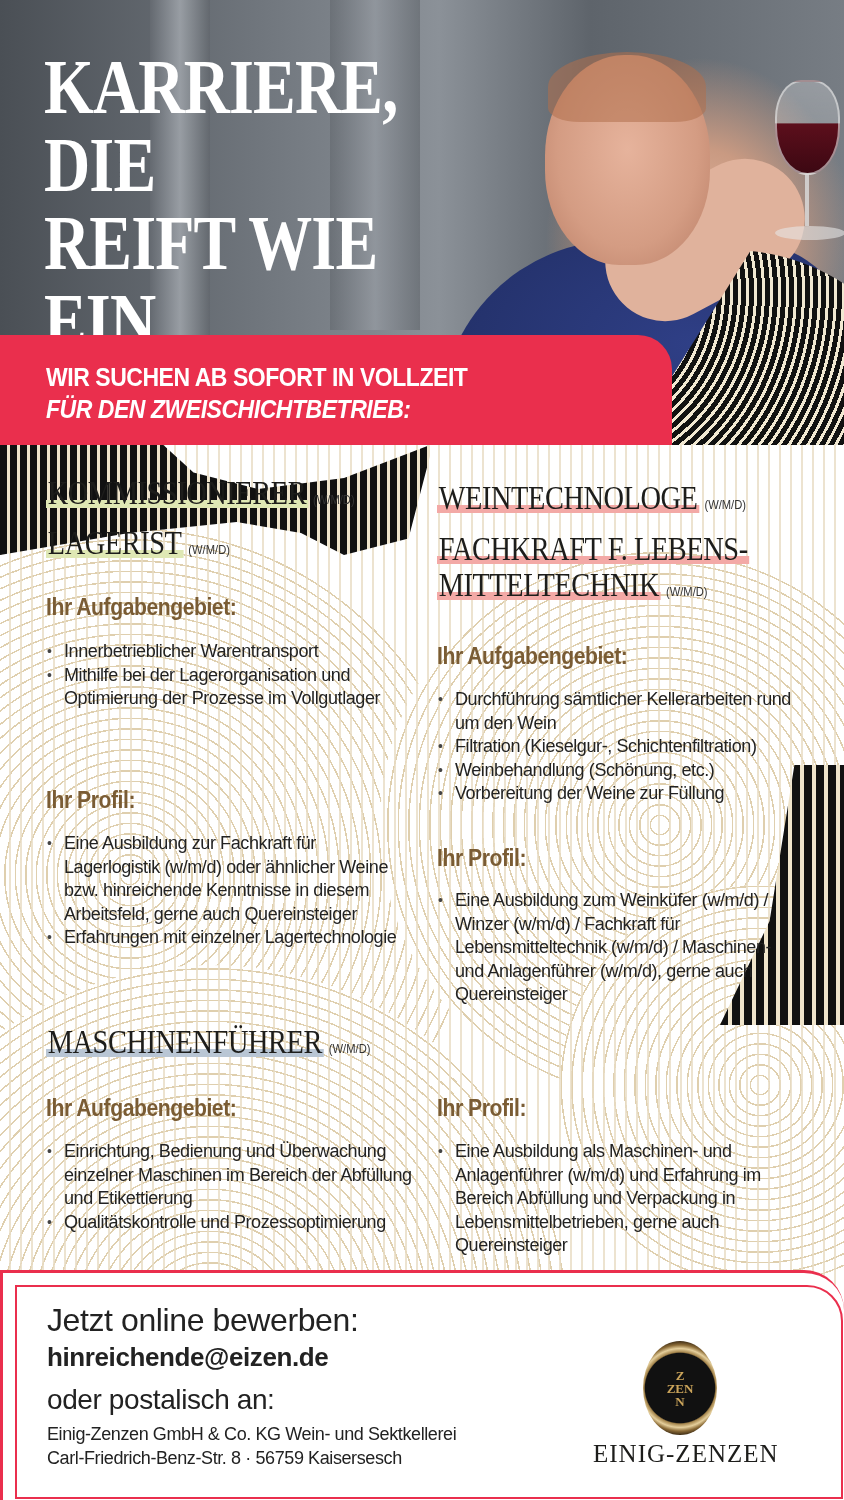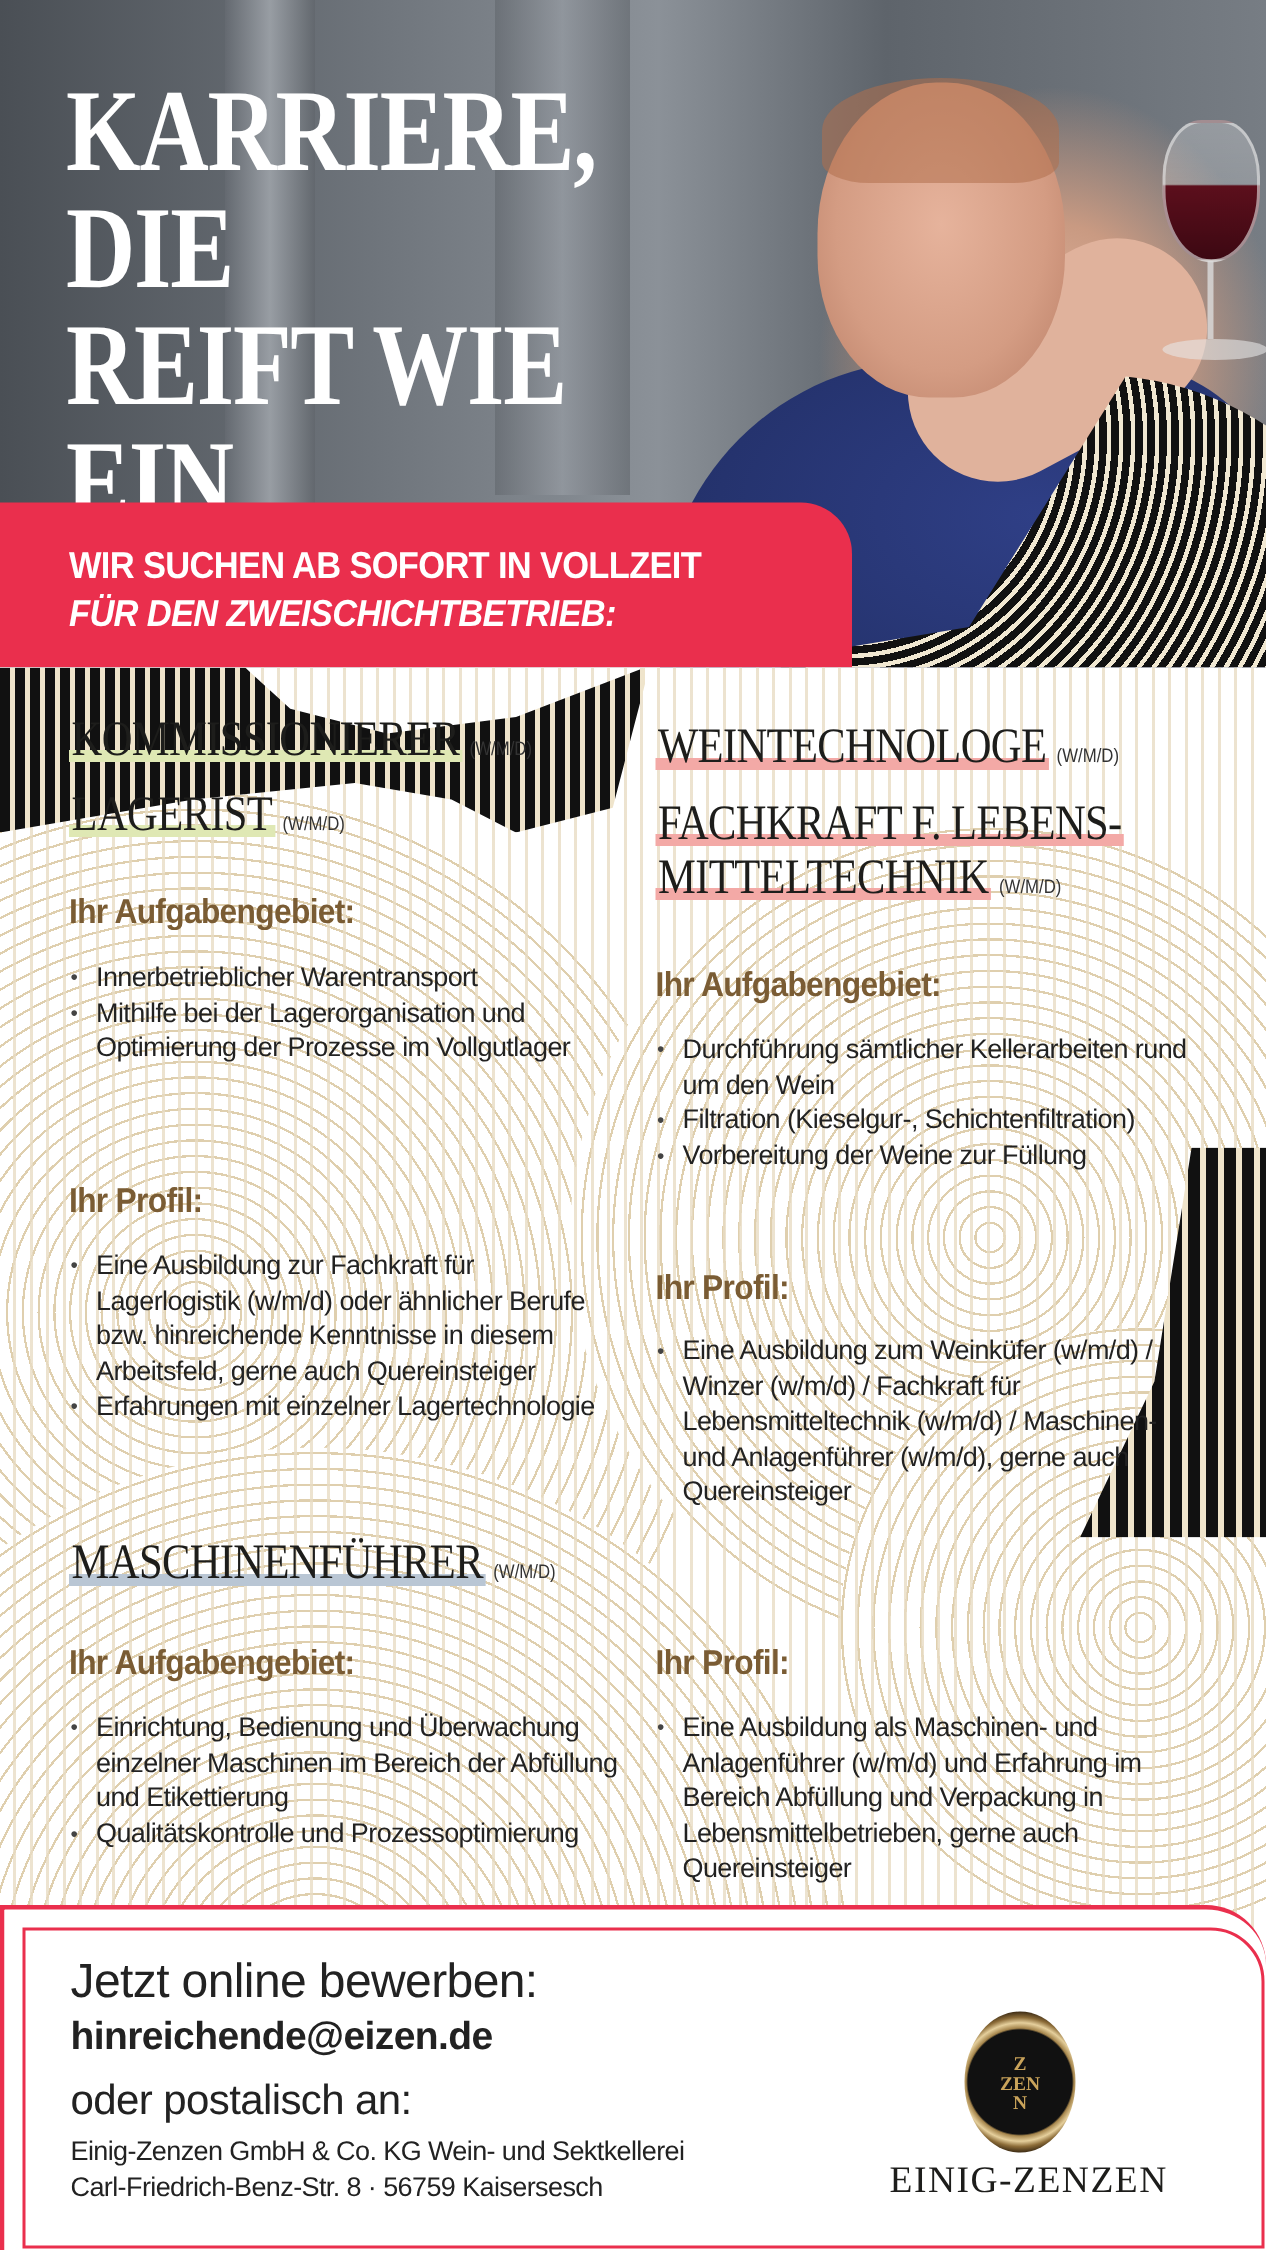--- a/index.html
+++ b/index.html
@@ -41,21 +41,21 @@
 
   .hero-title {
     position:absolute; left:44px; top:48px; width:540px;
     font-family: "Liberation Serif", serif; font-size: 78px; line-height: 78px;
     color: #fff; letter-spacing: -1px; transform: scaleX(0.82); transform-origin: left top;
     text-transform: uppercase;
   }
   .hero-title span { display:block; }
 
   .banner {
-    position:absolute; left:0; top:335px; width:568px; height:110px;
+    position:absolute; left:0; top:335px; width:672px; height:110px;
     background:#ea2f4d; border-top-right-radius: 34px;
   }
   .banner-line {
     position:absolute; left:46px; color:#fff; font-weight:bold; font-size:25px;
     letter-spacing: -0.5px; transform: scaleX(0.92); transform-origin: left;
     text-transform: uppercase; white-space: nowrap;
   }
   .banner-line.l1 { top: 28px; }
   .banner-line.l2 { top: 60px; font-style: italic; }
 
@@ -184,38 +184,39 @@
 </div>
 
 <div class="sect-h" style="left:46px; top:594px;">Ihr Aufgabengebiet:</div>
 <ul class="blist" style="left:46px; top:640px; width:370px;">
   <li>Innerbetrieblicher Warentransport</li>
   <li>Mithilfe bei der Lagerorganisation und Optimierung der Prozesse im Vollgutlager</li>
 </ul>
 
 <div class="sect-h" style="left:46px; top:787px;">Ihr Profil:</div>
 <ul class="blist" style="left:46px; top:832px; width:364px;">
-  <li>Eine Ausbildung zur Fachkraft für Lagerlogistik (w/m/d) oder ähnlicher Berufe bzw. hinreichende Kenntnisse in diesem Arbeitsfeld, gerne auch Quereinsteiger</li>
+  <li>Eine Ausbildung zur Fachkraft für Lagerlogistik (w/m/d) oder ähnlicher Weine bzw. hinreichende Kenntnisse in diesem Arbeitsfeld, gerne auch Quereinsteiger</li>
   <li>Erfahrungen mit einzelner Lagertechnologie</li>
 </ul>
 
 <div class="job-title" style="left:437px; top:481px;">
   <span class="hl hl-pink t">Weintechnologe</span><span class="wmd">(w/m/d)</span>
 </div>
 <div class="job-title" style="left:437px; top:532px;">
   <span class="hl hl-pink t">Fachkraft f. Lebens-</span>
 </div>
 <div class="job-title" style="left:437px; top:568px;">
   <span class="hl hl-pink t">mitteltechnik</span><span class="wmd">(w/m/d)</span>
 </div>
 
 <div class="sect-h" style="left:437px; top:643px;">Ihr Aufgabengebiet:</div>
 <ul class="blist" style="left:437px; top:688px; width:370px;">
   <li>Durchführung sämtlicher Kellerarbeiten rund um den Wein</li>
   <li>Filtration (Kieselgur-, Schichtenfiltration)</li>
+  <li>Weinbehandlung (Schönung, etc.)</li>
   <li>Vorbereitung der Weine zur Füllung</li>
 </ul>
 
 <div class="sect-h" style="left:437px; top:845px;">Ihr Profil:</div>
 <ul class="blist" style="left:437px; top:889px; width:355px;">
   <li>Eine Ausbildung zum Weinküfer (w/m/d) / Winzer (w/m/d) / Fachkraft für Lebensmitteltechnik (w/m/d) / Maschinen- und Anlagenführer (w/m/d), gerne auch Quereinsteiger</li>
 </ul>
 
 <div class="job-title" style="left:46px; top:1025px;">
   <span class="hl hl-blue t">Maschinenführer</span><span class="wmd">(w/m/d)</span>

